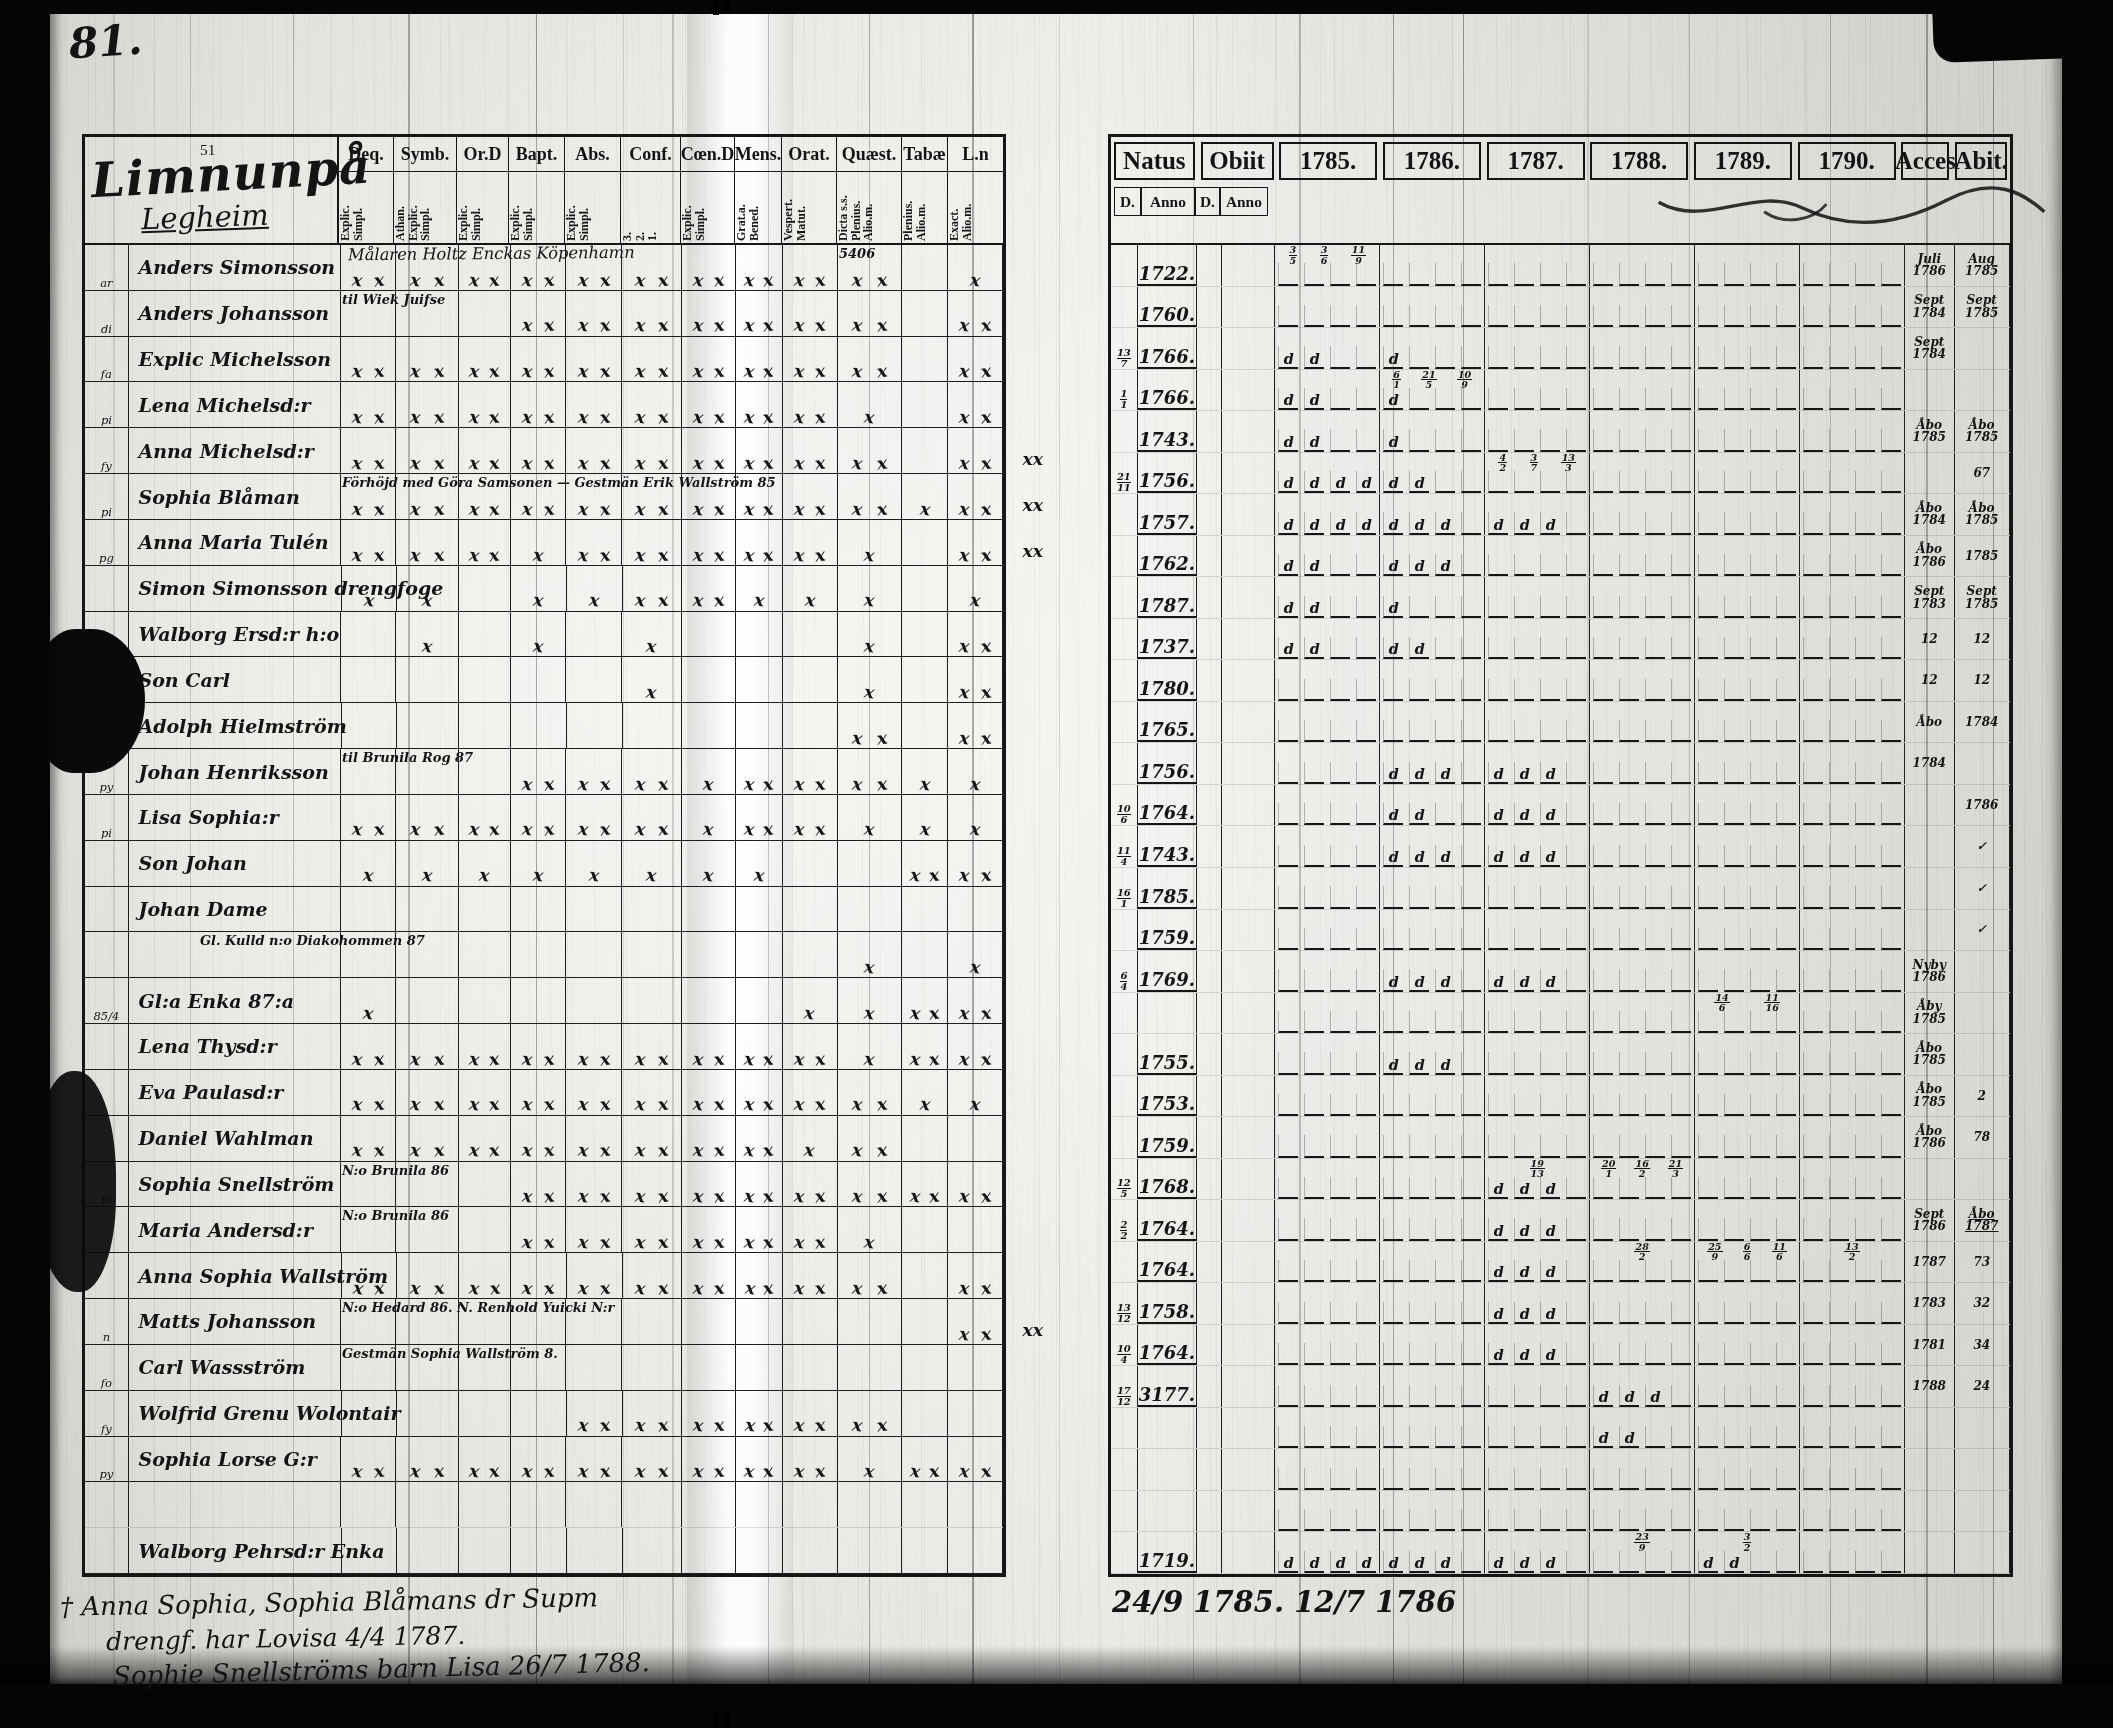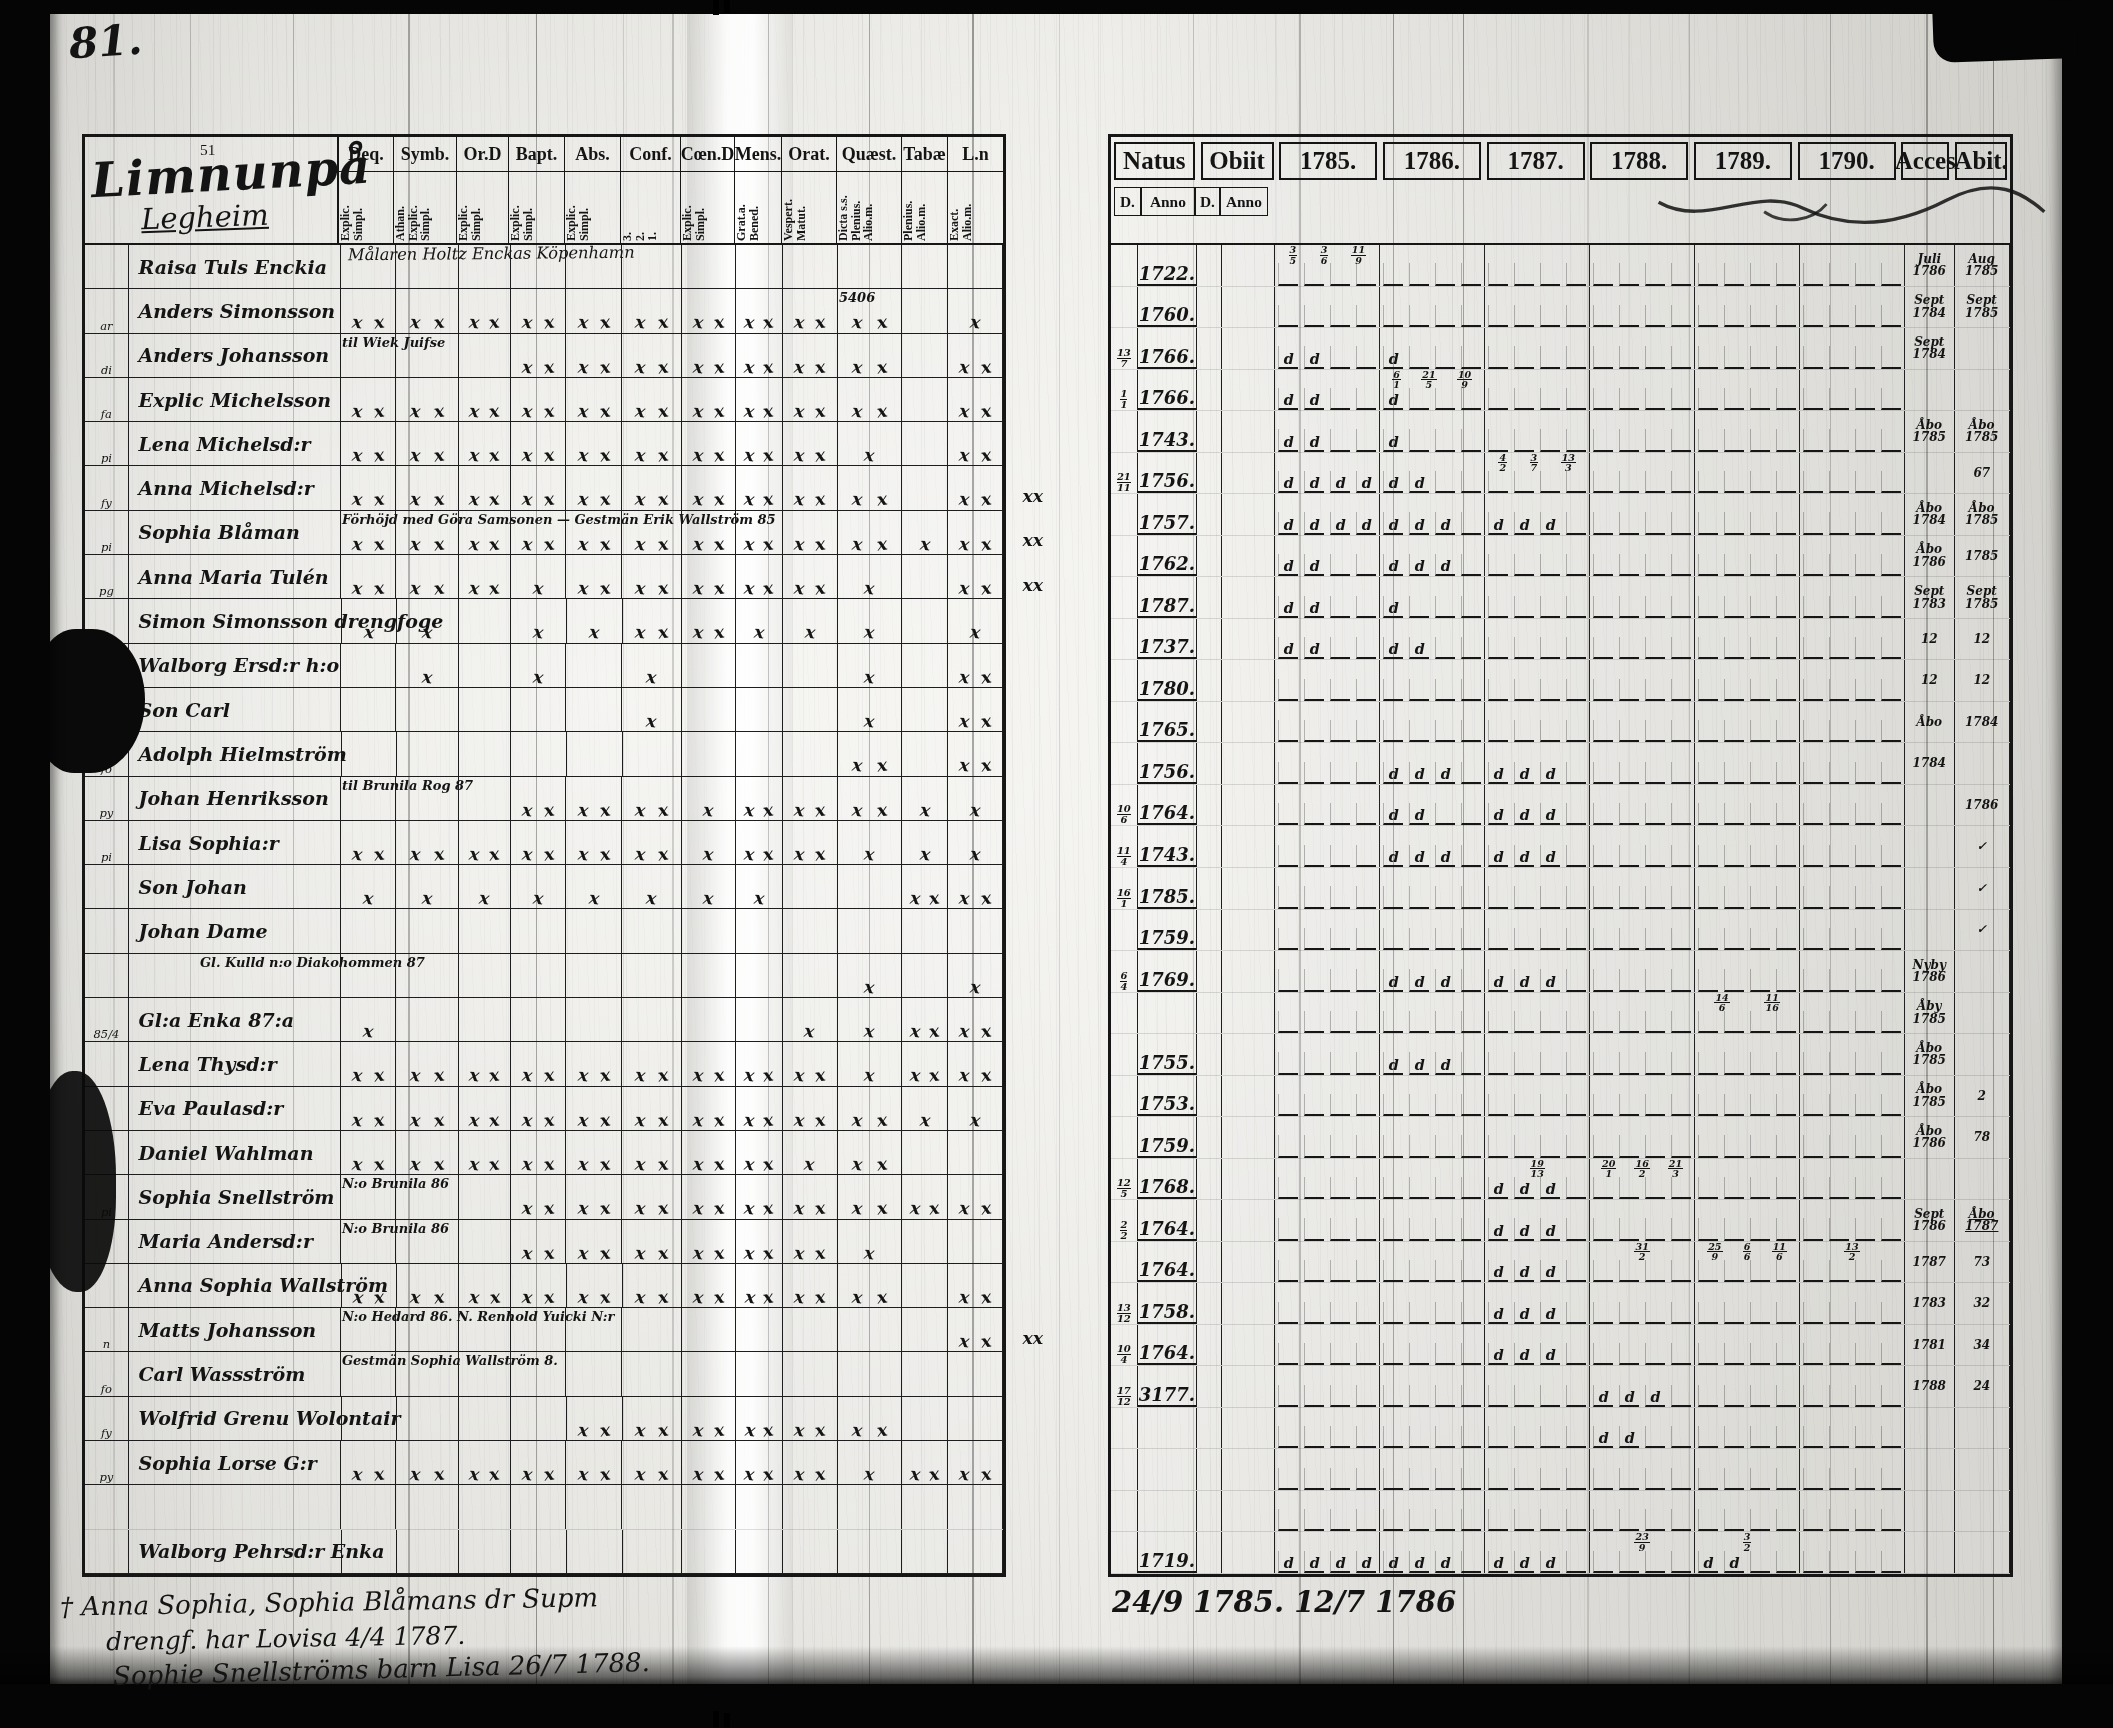--- a/index.html
+++ b/index.html
@@ -187,36 +187,20 @@
           </div>
           <div class="lcol" style="width: 55px;">
             <div class="lab">L.n</div>
             <div class="sub">Exact.
 Alio.m.</div>
           </div>
         </div>
     </div>
     <div id="lbody" class="tbody">
         <div class="row">
-          <div class="cell mcell"></div>
-          <div class="cell ncell">Raisa Tuls Enckia</div>
-          <div class="cell xcell" style="width: 55px;"></div>
-          <div class="cell xcell" style="width: 63px;"></div>
-          <div class="cell xcell" style="width: 52px;"></div>
-          <div class="cell xcell" style="width: 56px;"></div>
-          <div class="cell xcell" style="width: 56px;"></div>
-          <div class="cell xcell" style="width: 60px;"></div>
-          <div class="cell xcell" style="width: 54px;"></div>
-          <div class="cell xcell" style="width: 47px;"></div>
-          <div class="cell xcell" style="width: 55px;"></div>
-          <div class="cell xcell" style="width: 65px;"></div>
-          <div class="cell xcell" style="width: 46px;"></div>
-          <div class="cell xcell" style="width: 55px;"></div>
-        </div>
-        <div class="row">
           <div class="cell mcell">ar</div>
           <div class="cell ncell">Anders Simonsson</div>
           <div class="cell xcell" style="width: 55px;">
             <span style="transform: rotate(6deg);">x</span>
             <span style="transform: rotate(-8deg);">x</span>
           </div>
           <div class="cell xcell" style="width: 63px;">
             <span style="transform: rotate(6deg);">x</span>
             <span style="transform: rotate(-8deg);">x</span>
           </div>
@@ -2504,21 +2488,21 @@
             <div class="ysub">d</div>
             <div class="ysub"></div>
           </div>
           <div class="ycell" style="width: 106px;">
             <div class="ysub"></div>
             <div class="ysub"></div>
             <div class="ysub"></div>
             <div class="ysub"></div>
             <div class="frnote">
               <span class="fr">
-                <b>31</b>
+                <b>28</b>
                 <span>2</span>
               </span>
             </div>
           </div>
           <div class="ycell" style="width: 106px;">
             <div class="ysub"></div>
             <div class="ysub"></div>
             <div class="ysub"></div>
             <div class="ysub"></div>
             <div class="frnote">

